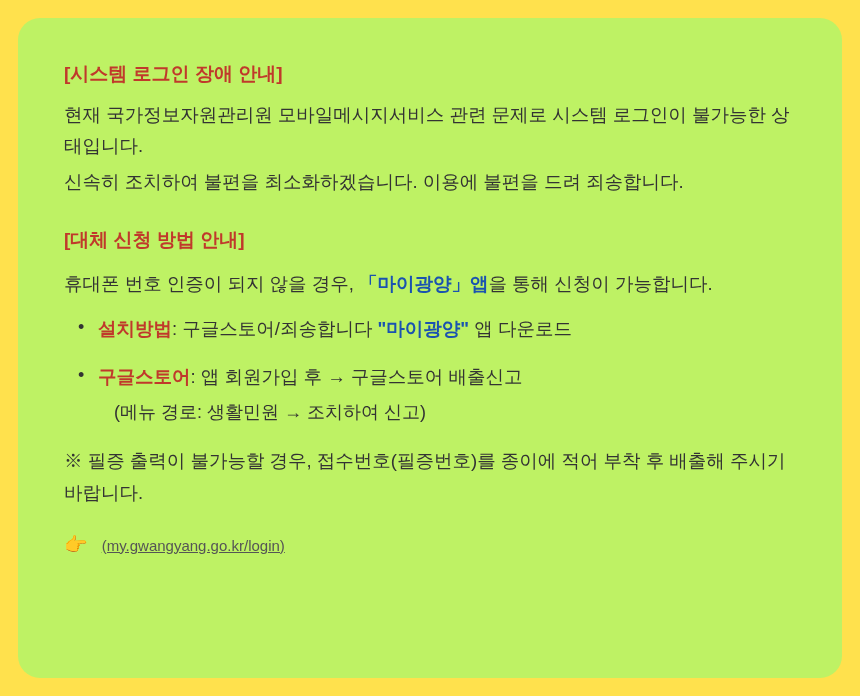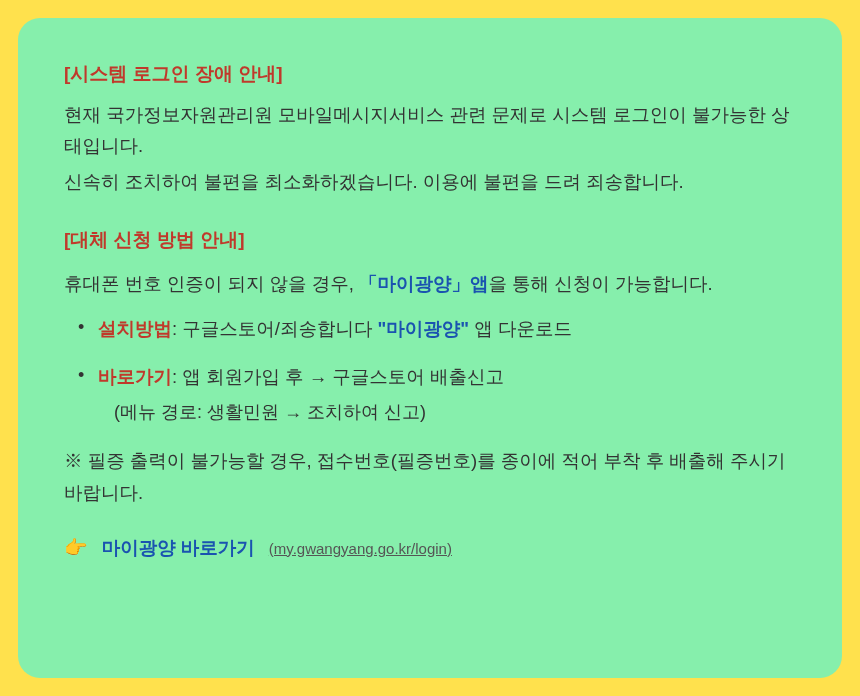--- a/index.html
+++ b/index.html
@@ -12,21 +12,21 @@
     background: #ffe14d;
     font-family: "Liberation Sans", sans-serif;
     overflow: hidden;
   }
   .card {
     position: absolute;
     left: 18px;
     top: 18px;
     width: 824px;
     height: 660px;
-    background: #86efac;
+    background: #bef264;
     border-radius: 22px;
     box-sizing: border-box;
     padding: 42px 46px;
     overflow: hidden;
   }
   .heading {
     color: #c0392b;
     font-weight: bold;
     font-size: 19px;
     line-height: 1.5;
@@ -127,26 +127,25 @@
 
   <p class="heading second">[대체 신청 방법 안내]</p>
 
   <p class="intro"><span>휴대폰 번호 인증이 되지 않을 경우, </span><span class="blue-bold">「마이광양」앱</span><span>을 통해 신청이 가능합니다.</span></p>
 
   <ul class="bullets">
     <li class="bullet-item">
       <span class="bullet-label">설치방법</span><span>: 구글스토어/죄송합니다 </span><span class="blue-bold">"마이광양"</span><span> 앱 다운로드</span>
     </li>
     <li class="bullet-item">
-      <span class="bullet-label">바로가기</span><span>: 앱 회원가입 후 → 구글스토어 배출신고</span>
+      <span class="bullet-label">구글스토어</span><span>: 앱 회원가입 후 → 구글스토어 배출신고</span>
       <span class="sub-line">(메뉴 경로: 생활민원 → 조치하여 신고)</span>
     </li>
   </ul>
 
   <p class="note">※ 필증 출력이 불가능할 경우, 접수번호(필증번호)를 종이에 적어 부착 후 배출해 주시기 바랍니다.</p>
 
   <div class="link-row">
     <span class="point-icon">👉</span>
-    <a class="link-text" href="#">마이광양 바로가기</a>
     <span class="link-url">(my.gwangyang.go.kr/login)</span>
   </div>
 
 </div>
 
 </body></html>

